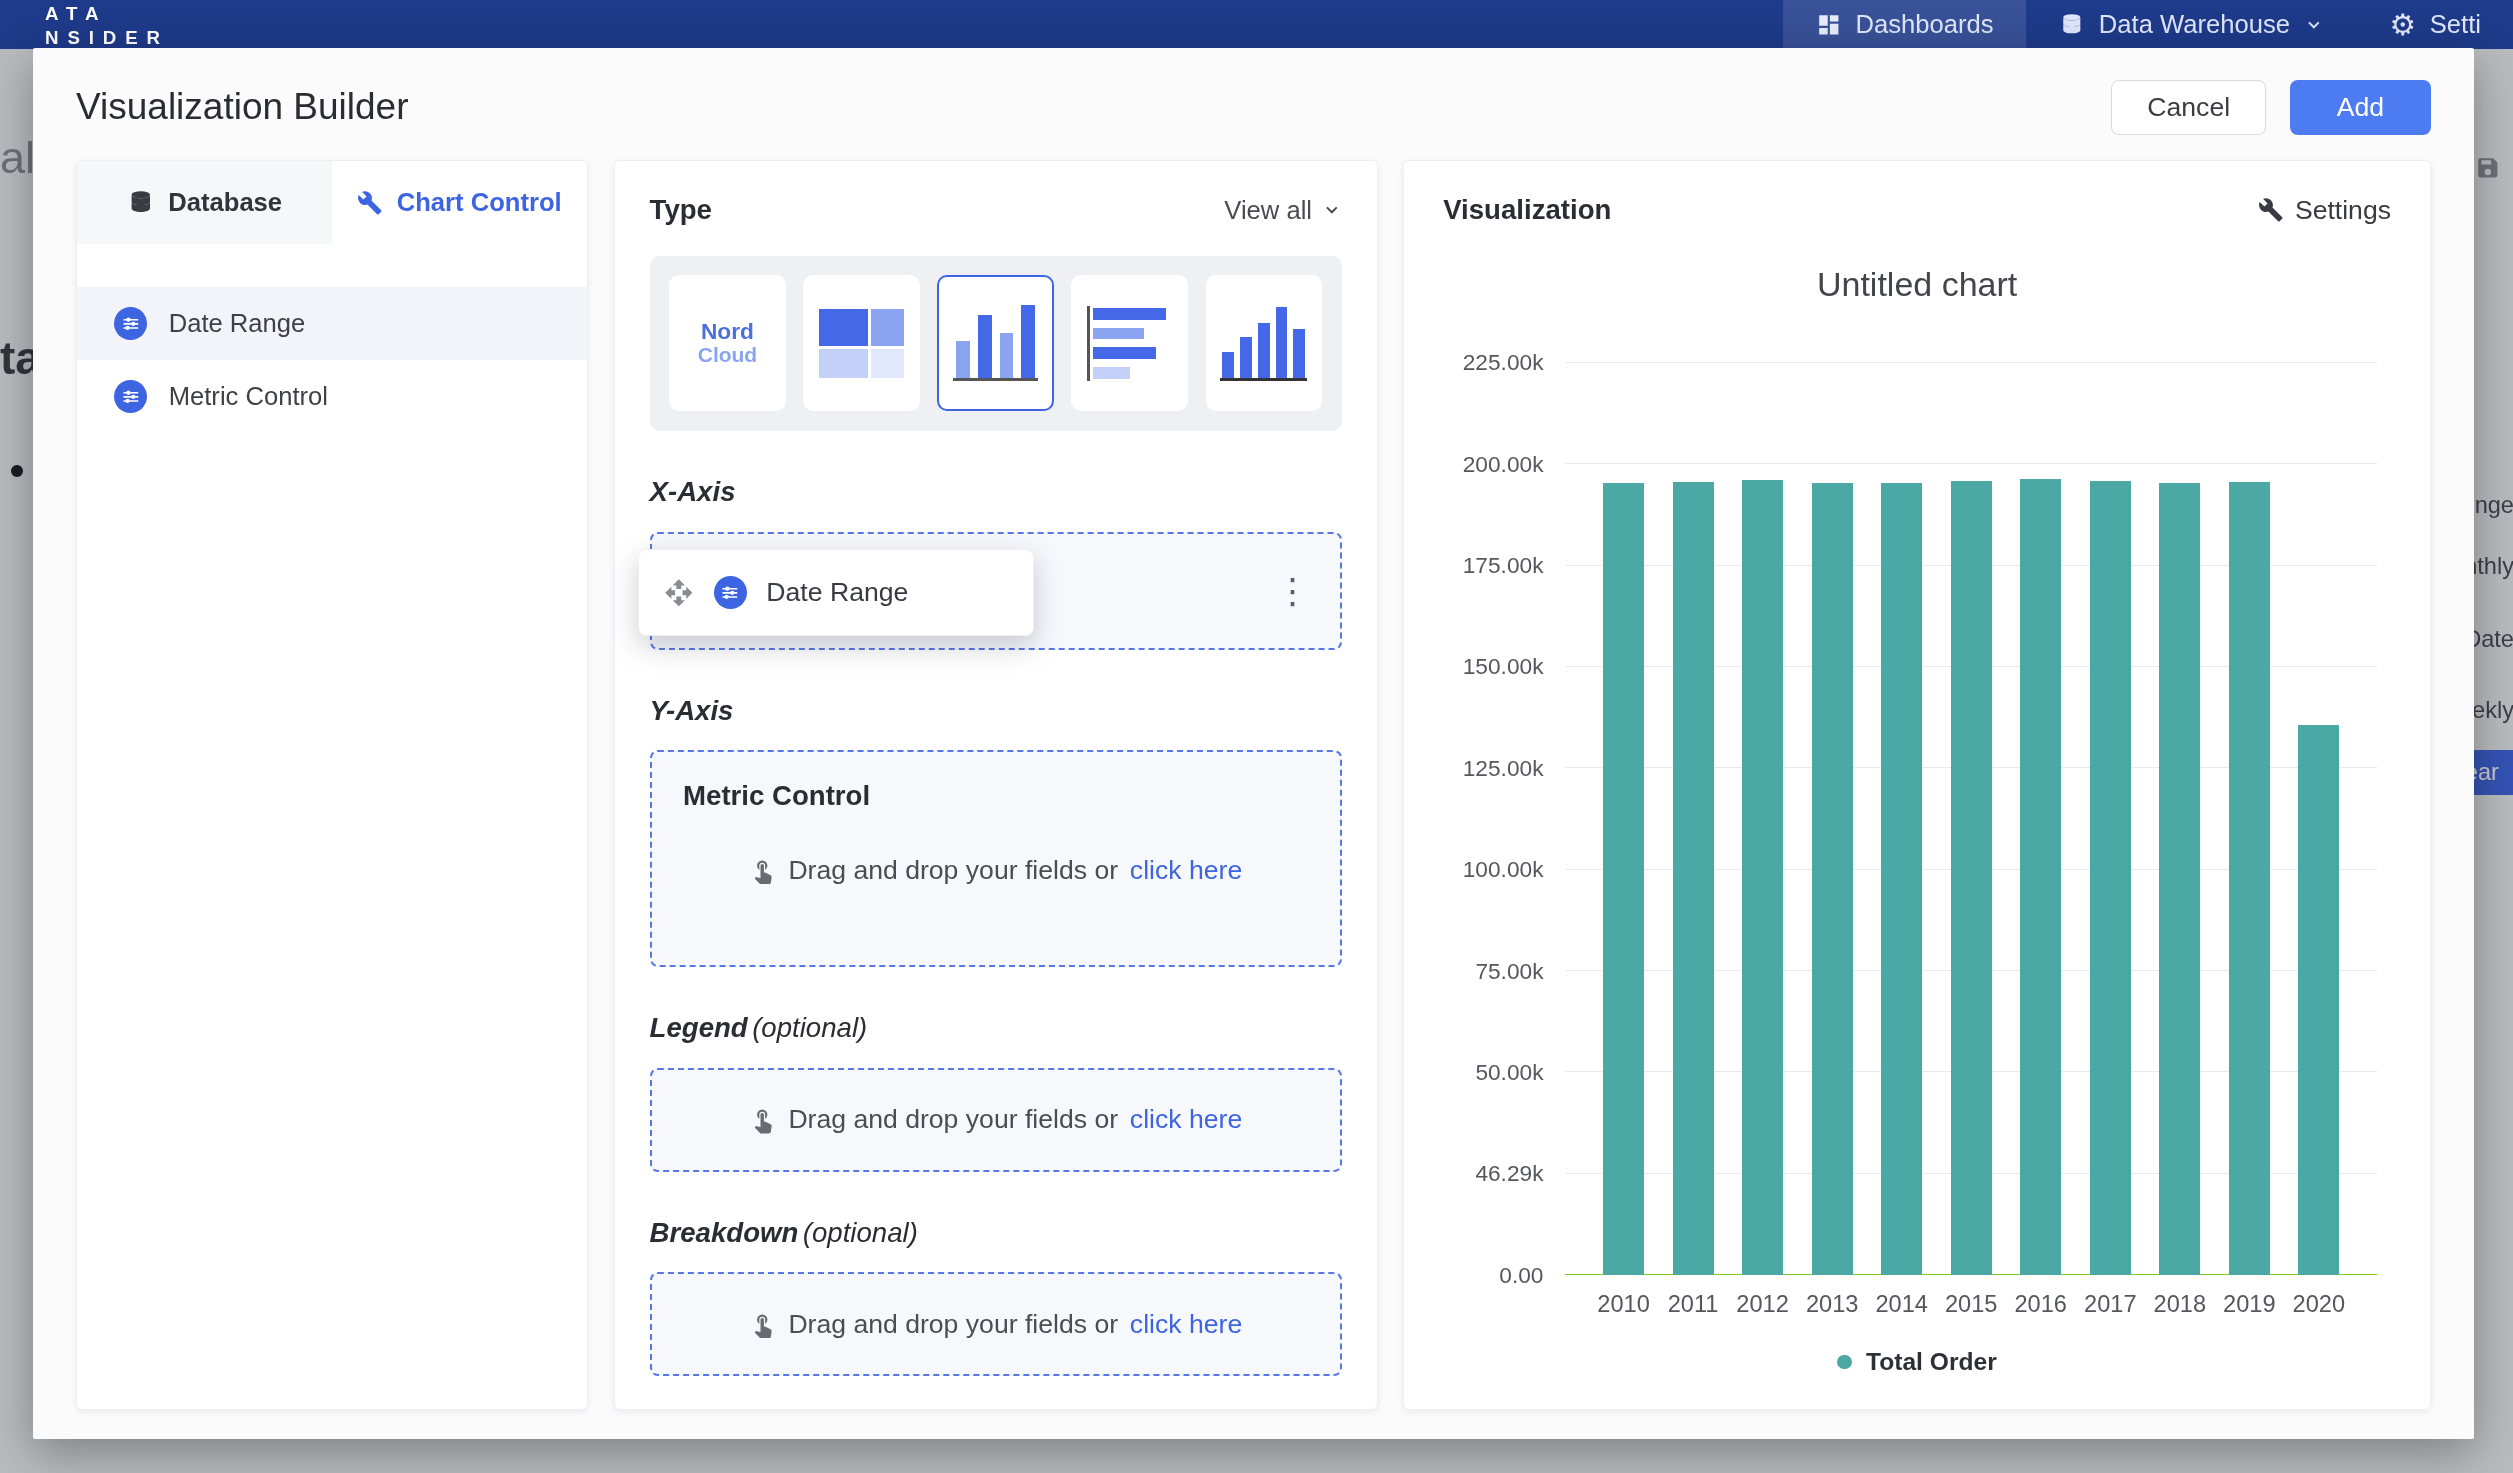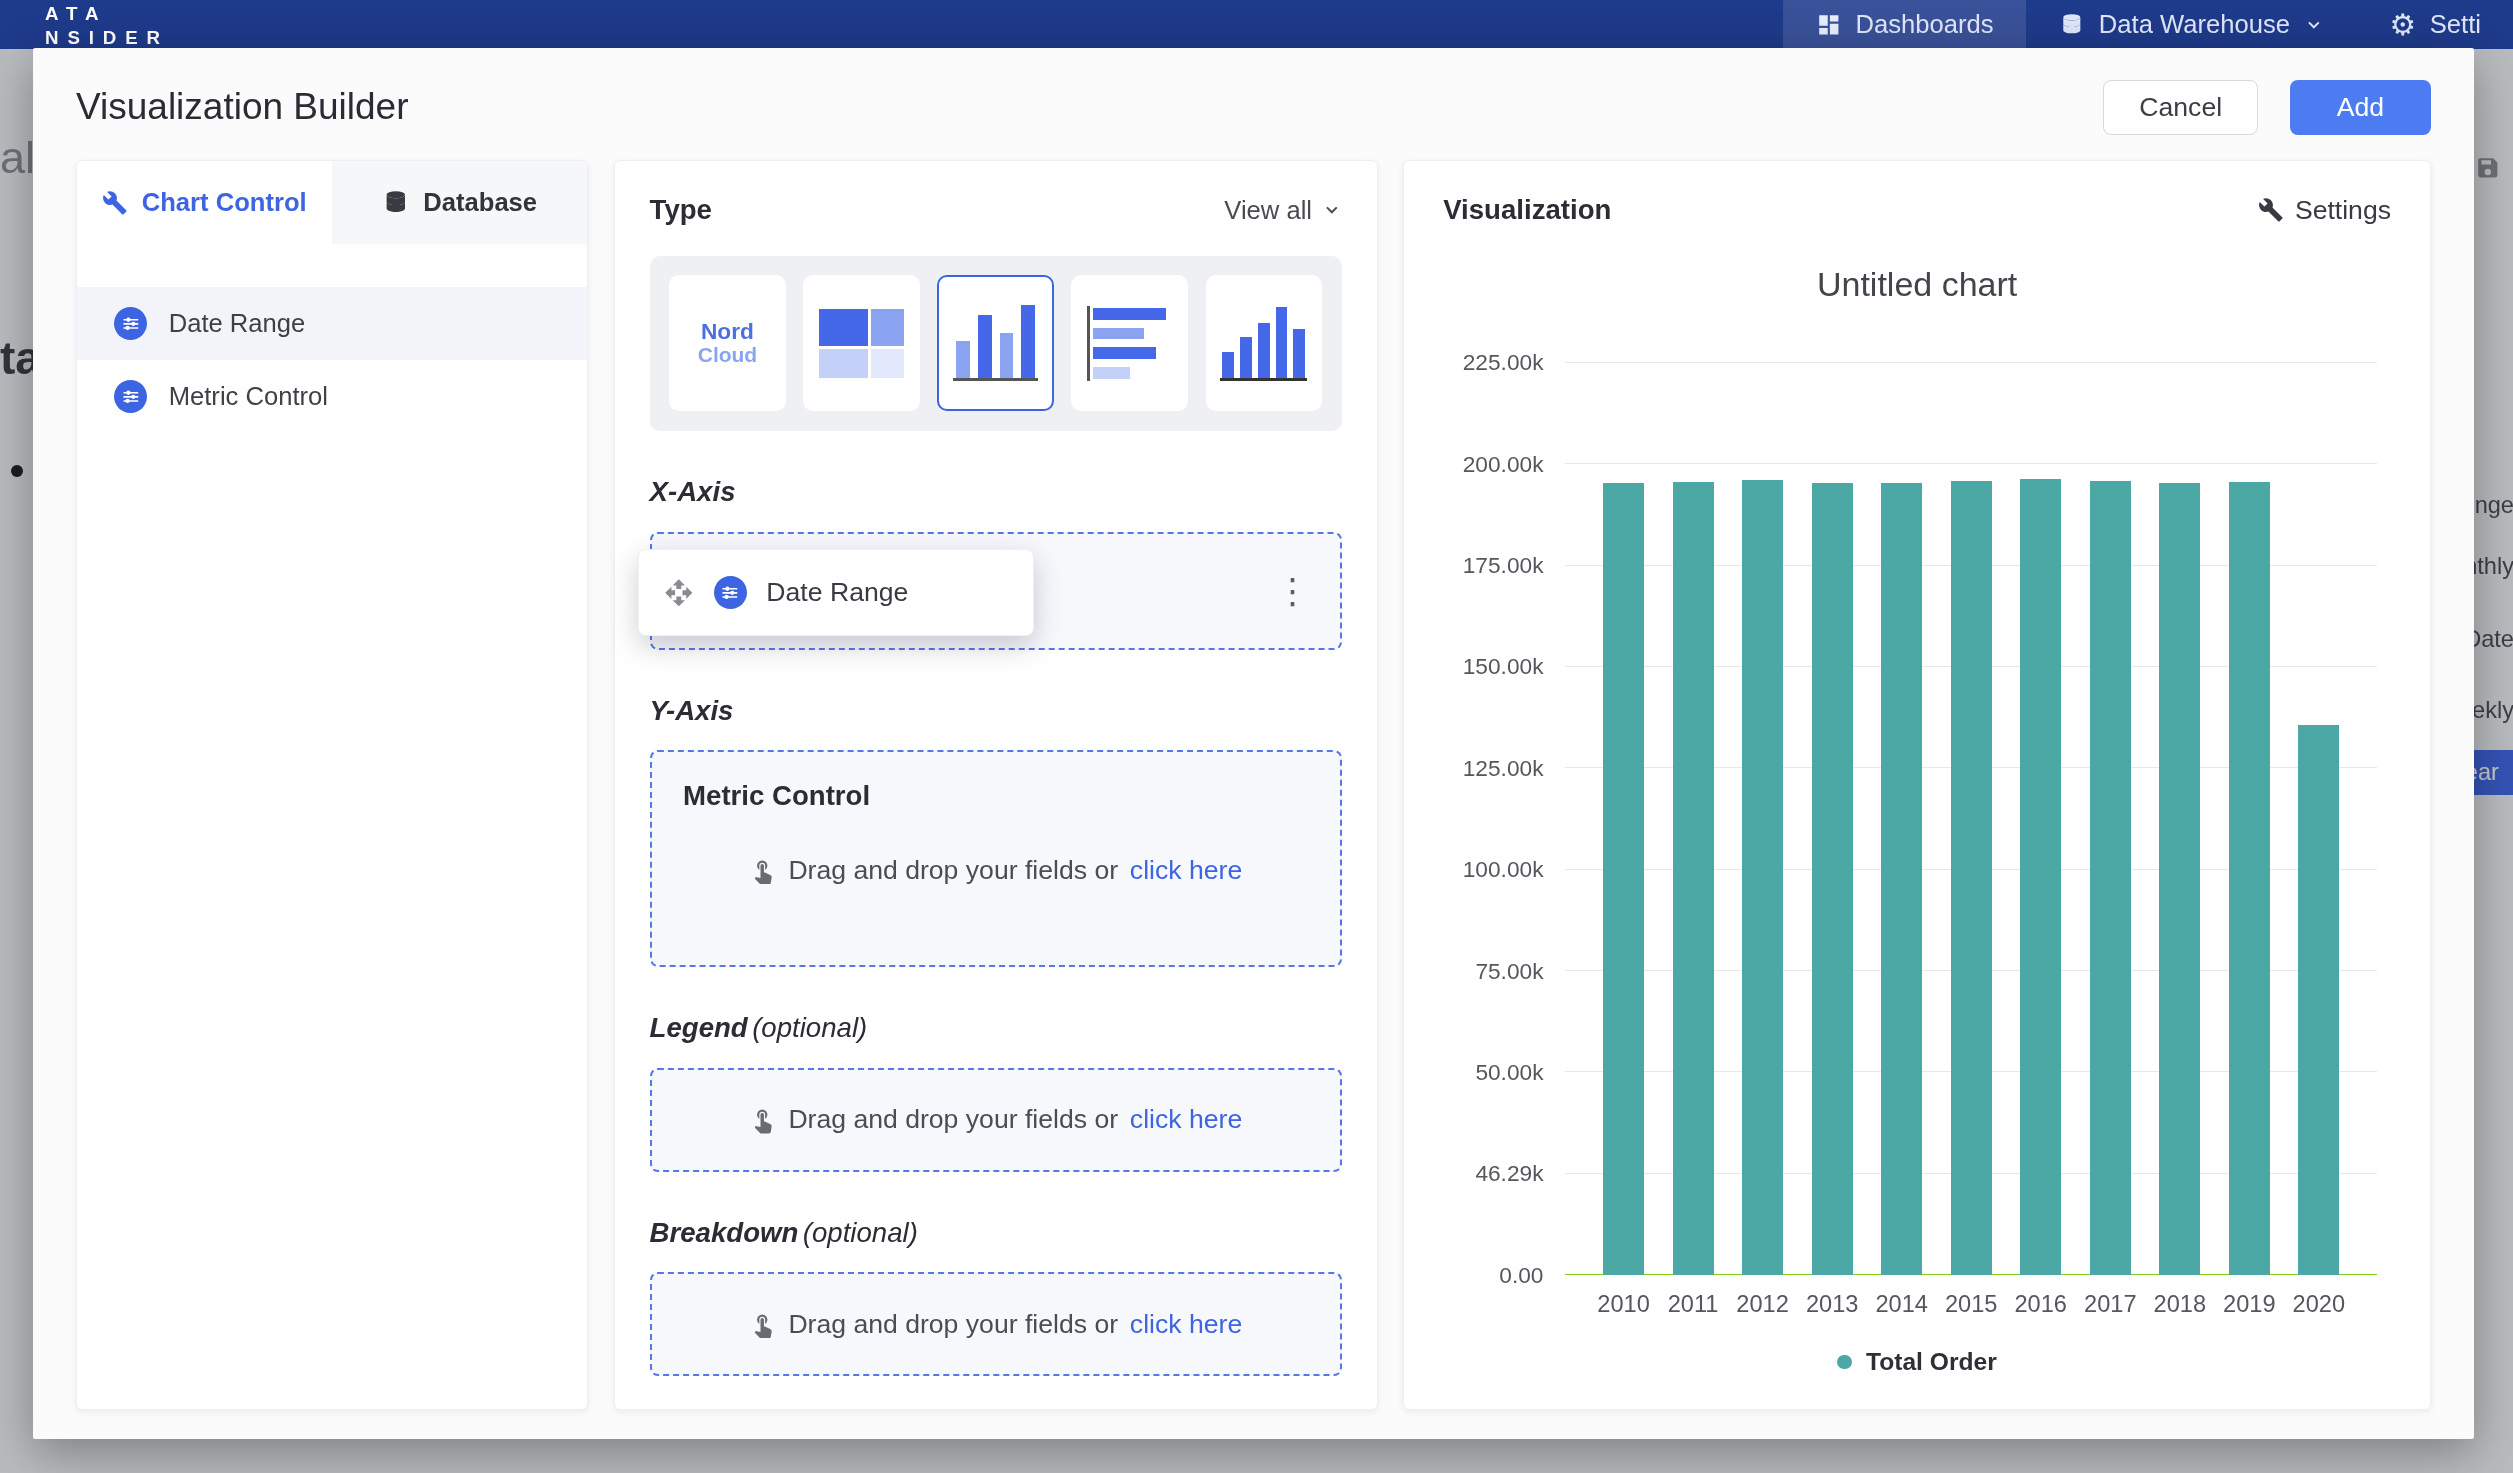--- a/index.html
+++ b/index.html
@@ -34,21 +34,21 @@
   .bg-ear{position:absolute;right:0;top:701px;width:61px;height:45px;background:var(--accent);color:#fff;font-size:23.6px;display:flex;align-items:center;padding-left:11.8px;}
   .overlay{position:absolute;top:49px;left:0;right:0;bottom:0;background:rgba(25,28,38,0.24);z-index:2;}
 
   
   .modal{position:absolute;left:33px;top:48px;width:2441px;height:1391px;background:#fbfbfc;border-radius:2px;box-shadow:0 13.8px 47px rgba(0,0,0,0.32);z-index:10;display:flex;flex-direction:column;}
   .modal-header{display:flex;align-items:center;justify-content:space-between;padding:31.5px 43px 25.6px 43px;}
   .modal-title{font-size:37px;font-weight:500;color:#2b2b33;}
   .modal-actions{display:flex;align-items:center;gap:23.6px;}
   .btn{font-family:inherit;font-size:26.6px;height:55px;border-radius:7.9px;cursor:pointer;}
   .btn-cancel{background:#fff;color:#3c3c44;border:1px solid #d8d8dd;padding:0 35px;}
-  .btn-add{background:var(--add);color:#fff;border:none;padding:0 47px;margin-left:8px;}
+  .btn-add{background:var(--add);color:#fff;border:none;padding:0 47px;}
 
   .panels{flex:1;display:flex;gap:25.6px;padding:0 43px 45px 43px;align-items:stretch;}
   .card{background:#fff;border:1px solid #efeff3;border-radius:5.9px;box-shadow:0 2px 7.9px rgba(20,20,40,0.07);}
 
   
   .card-left{width:512px;display:flex;flex-direction:column;overflow:hidden;}
   .tabs{display:flex;height:83px;flex:0 0 auto;}
   .tab{flex:1;display:flex;align-items:center;justify-content:center;gap:13.8px;font-size:25.6px;font-weight:700;cursor:pointer;}
   .tab-database{background:#f6f7f9;color:#33333b;}
   .tab-chart-control{background:#fff;color:var(--accent);}
@@ -167,33 +167,33 @@
     <div class="modal-actions">
       <button class="btn btn-cancel">Cancel</button>
       <button class="btn btn-add">Add</button>
     </div>
   </div>
 
   <div class="panels">
 
     <div class="card card-left">
       <div class="tabs">
-        <div class="tab tab-chart-control">
-          <svg width="25.6" height="25.6" viewBox="0 0 24 24" fill="#3D64E1">
-              <path d="M22.7 19l-9.1-9.1c.9-2.3.4-5-1.5-6.9-2-2-5-2.4-7.4-1.3L9 6 6 9 1.6 4.7C.4 7.1.9 10.1 2.9 12.1c1.9 1.9 4.6 2.4 6.9 1.5l9.1 9.1c.4.4 1 .4 1.4 0l2.3-2.3c.5-.4.5-1.1.1-1.4z"></path>
-            </svg>
-          <span>Chart Control</span>
-        </div>
         <div class="tab tab-database">
           <svg width="27.6" height="27.6" viewBox="0 0 24 24" fill="#3a3a42">
               <ellipse cx="12" cy="5" rx="8" ry="3"></ellipse>
               <path d="M4 5v6c0 1.7 3.6 3 8 3s8-1.3 8-3V5c0 1.7-3.6 3-8 3S4 6.7 4 5z"></path>
               <path d="M4 11v6c0 1.7 3.6 3 8 3s8-1.3 8-3v-6c0 1.7-3.6 3-8 3s-8-1.3-8-3z"></path>
             </svg>
           <span>Database</span>
+        </div>
+        <div class="tab tab-chart-control">
+          <svg width="25.6" height="25.6" viewBox="0 0 24 24" fill="#3D64E1">
+              <path d="M22.7 19l-9.1-9.1c.9-2.3.4-5-1.5-6.9-2-2-5-2.4-7.4-1.3L9 6 6 9 1.6 4.7C.4 7.1.9 10.1 2.9 12.1c1.9 1.9 4.6 2.4 6.9 1.5l9.1 9.1c.4.4 1 .4 1.4 0l2.3-2.3c.5-.4.5-1.1.1-1.4z"></path>
+            </svg>
+          <span>Chart Control</span>
         </div>
       </div>
       <div class="field-list">
         <div class="field-row hl">
           <span class="field-ico">
             <svg width="19.7" height="19.7" viewBox="0 0 24 24">
                 <g stroke="#fff" stroke-width="2" fill="none">
                   <path d="M3 7h18M3 12h18M3 17h18"></path>
                 </g>
                 <circle cx="9" cy="7" r="2.6" fill="#fff"></circle>

